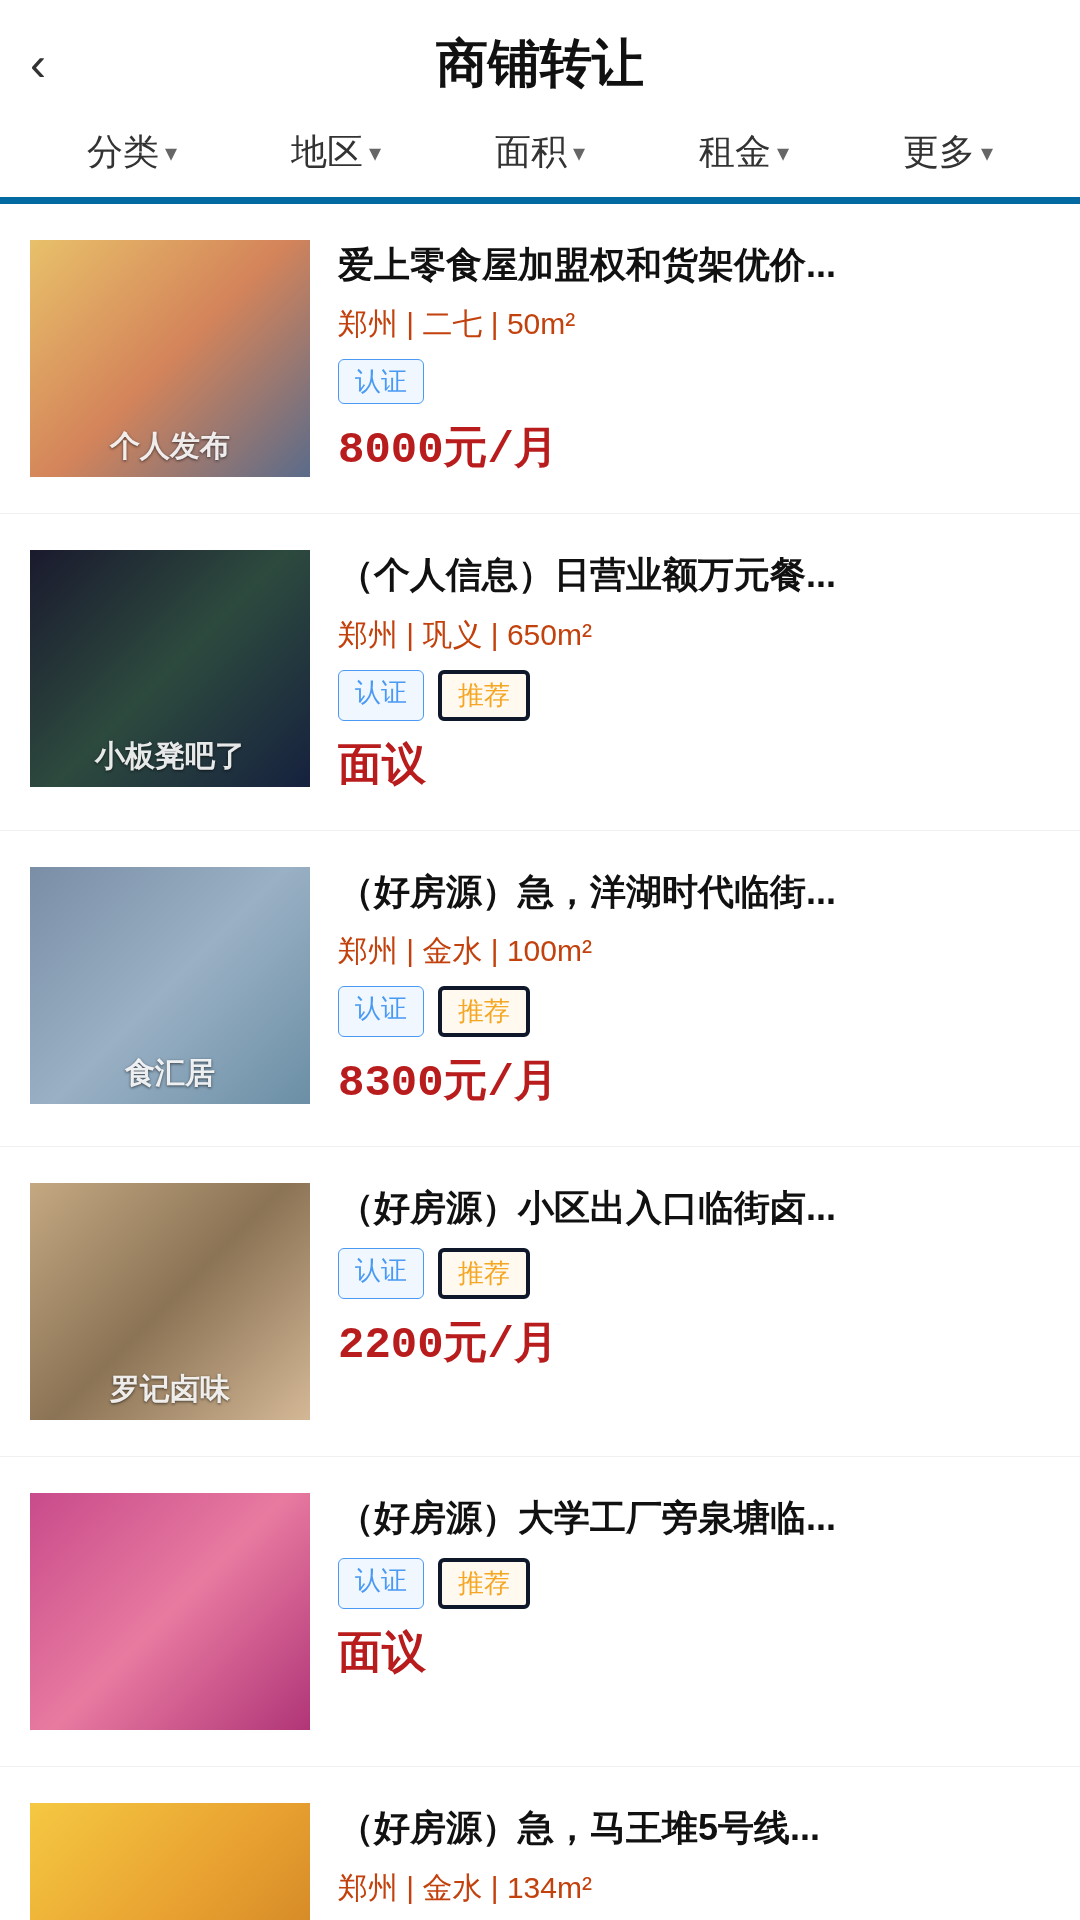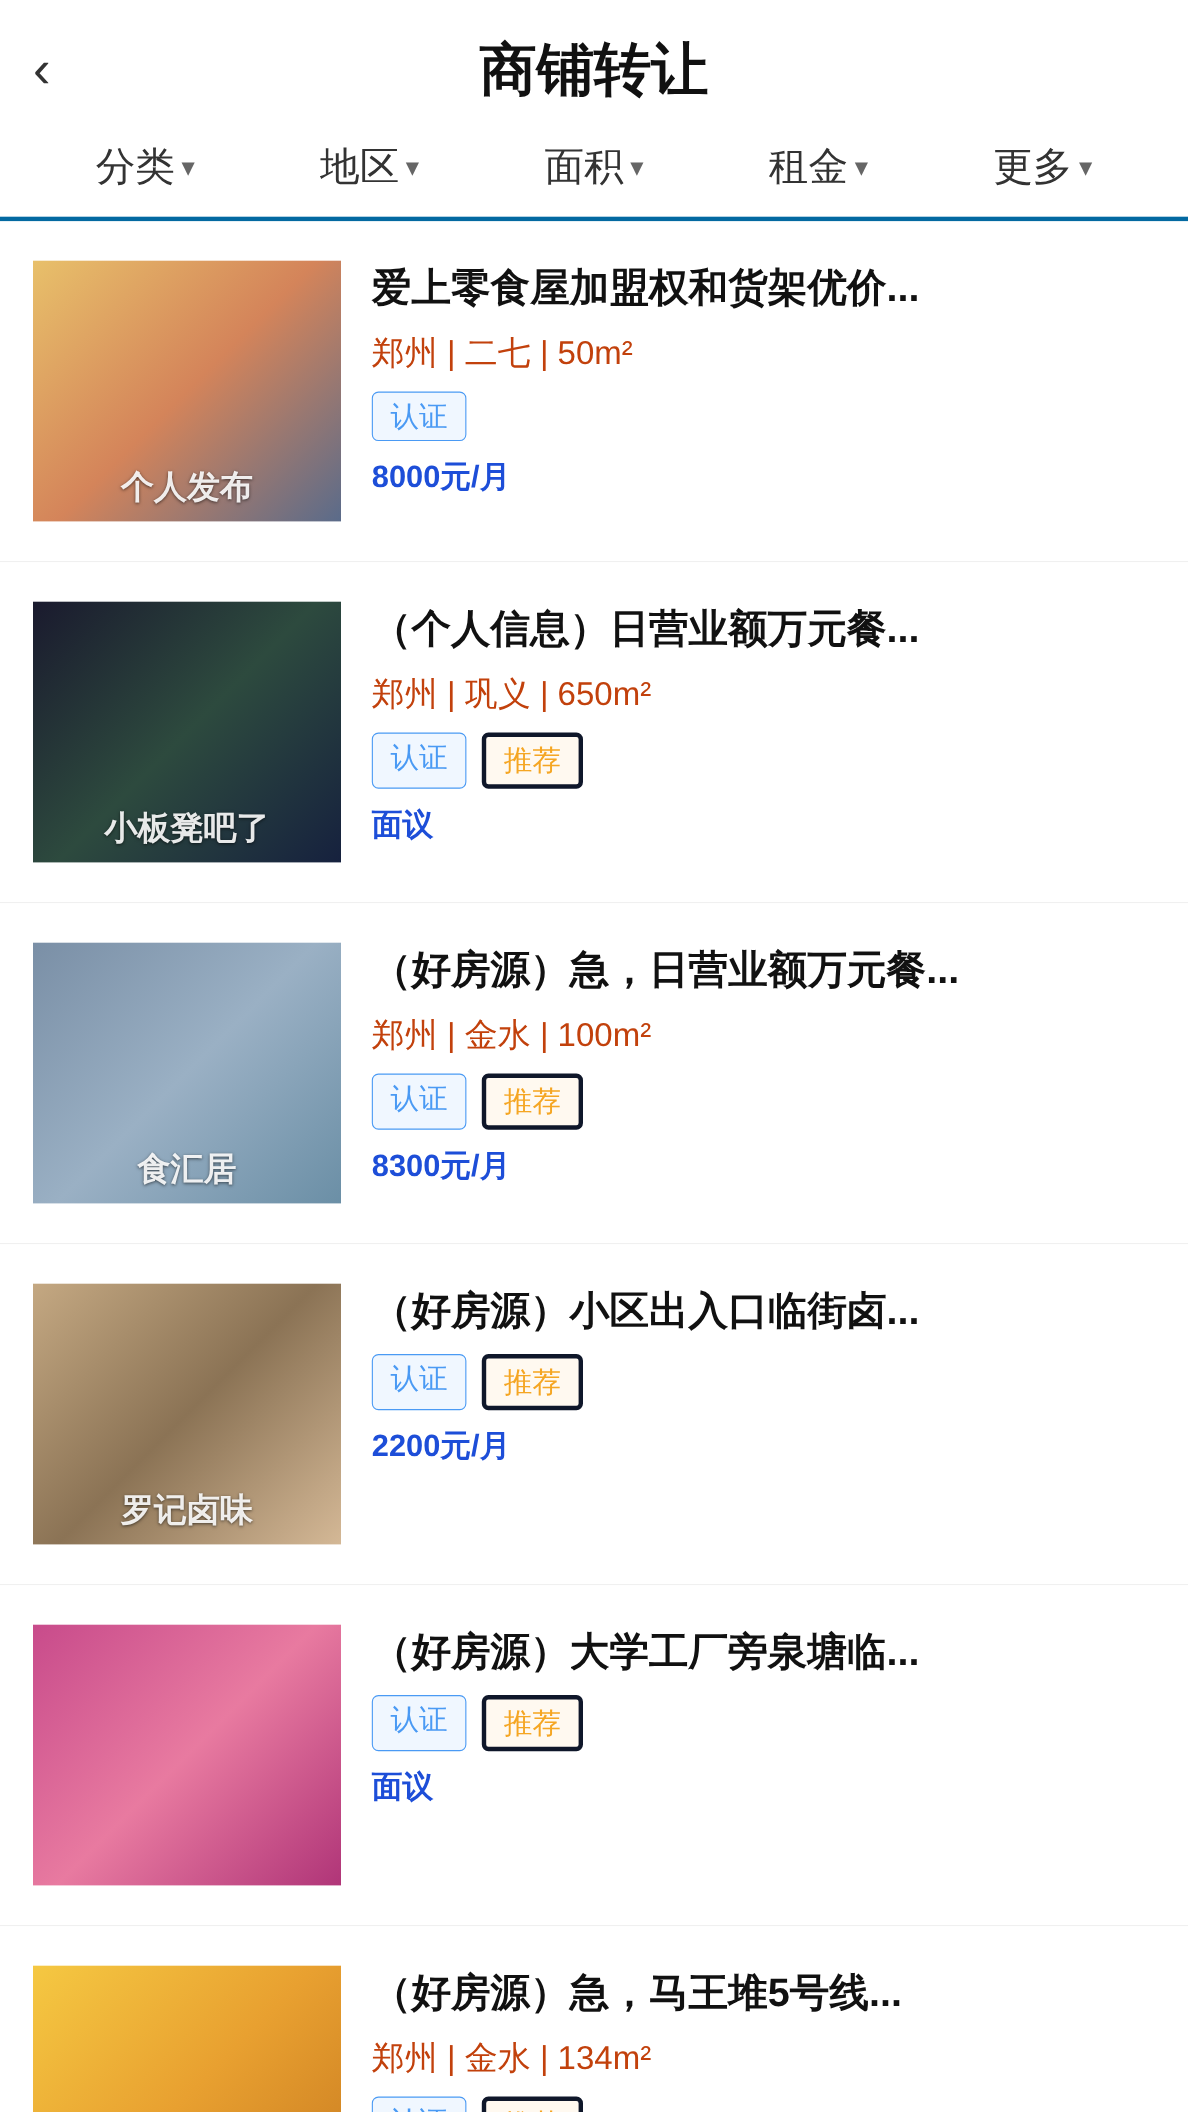--- a/index.html
+++ b/index.html
@@ -28,21 +28,21 @@
       left: 50%;
       transform: translateX(-50%);
       font-size: 52px;
       font-weight: 600;
       color: #111;
     }
     .filter-bar {
       display: flex;
       align-items: center;
       padding: 20px 30px;
-      border-bottom: 4px solid #0369a1;
+      border-bottom: 7px solid #0369a1;
       gap: 0;
     }
     .filter-item {
       display: flex;
       align-items: center;
       gap: 6px;
       font-size: 36px;
       color: #333;
       cursor: pointer;
       flex: 1;
@@ -112,23 +112,24 @@
       color: #4a9af4;
       border: 1px solid #4a9af4;
       background: #f0f7ff;
     }
     .tag-recommend {
       color: #f5a623;
       border: 4px solid #0f172a;
       background: #fff9f0;
     }
     .listing-price {
-      font-size: 28px;
+      font-size: 44px;
       font-weight: 700;
-      color: #1d4ed8;
+      color: #b91c1c;
+      font-family: Liberation Mono, monospace;
     }
 
     
     .img-bg-1 { background: linear-gradient(135deg, #e8c06a 0%, #d4845a 50%, #5a6b8a 100%); }
     .img-bg-2 { background: linear-gradient(135deg, #1a1a2e 0%, #2d4a3e 50%, #16213e 100%); }
     .img-bg-3 { background: linear-gradient(135deg, #7a8fa6 0%, #9ab0c4 50%, #6b8fa6 100%); }
     .img-bg-4 { background: linear-gradient(135deg, #c4a882 0%, #8b7355 50%, #d4b896 100%); }
     .img-bg-5 { background: linear-gradient(135deg, #c84b8b 0%, #e87aa0 50%, #b03578 100%); }
     .img-bg-6 { background: linear-gradient(135deg, #f5c842 0%, #e8a030 50%, #c87a20 100%); }
   </style>
@@ -189,21 +190,21 @@
           <span class="tag tag-recommend">推荐</span>
         </div>
         <div class="listing-price">面议</div>
       </div>
     </div>
     <div class="listing-item">
       <div class="listing-image img-bg-3">
         <div class="img-label">食汇居</div>
       </div>
       <div class="listing-info">
-        <div class="listing-title">（好房源）急，日营业额万元餐...</div>
+        <div class="listing-title">（好房源）急，洋湖时代临街...</div>
         <div class="listing-meta">郑州 | 金水 | 100m²</div>
         <div class="listing-tags">
           <span class="tag tag-cert">认证</span>
           <span class="tag tag-recommend">推荐</span>
         </div>
         <div class="listing-price">8300元/月</div>
       </div>
     </div>
     <div class="listing-item">
       <div class="listing-image img-bg-4">

